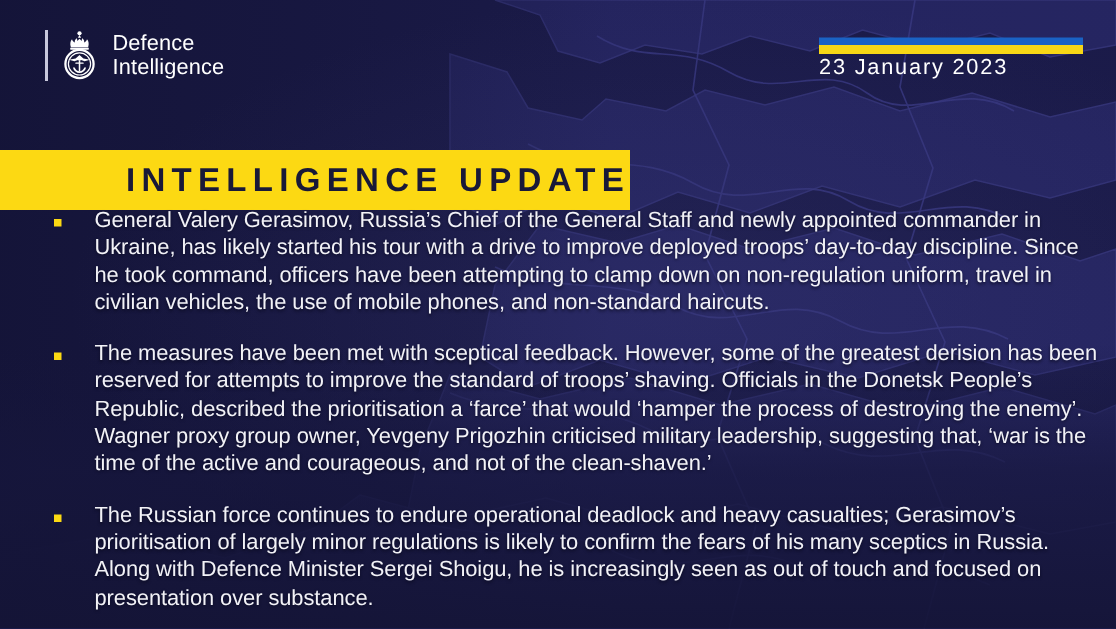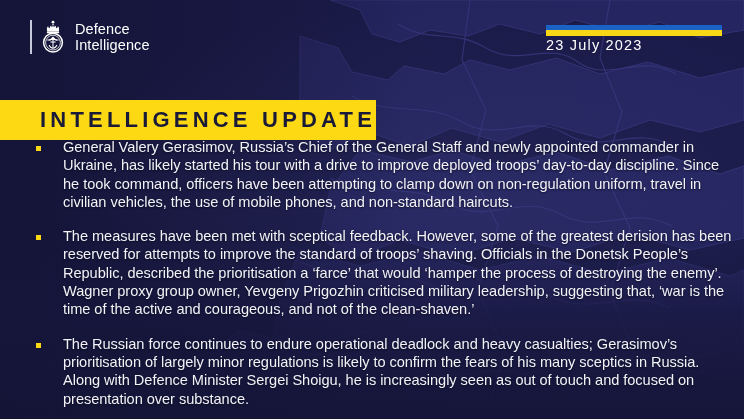--- a/index.html
+++ b/index.html
@@ -107,20 +107,21 @@
   
   .banner {
     position: absolute;
     left: 0;
     top: 100px;
     width: 376px;
     height: 40px;
     background: #fcd913;
     display: flex;
     align-items: center;
+    padding-left: 44px;
   }
   .banner-text {
     color: #191938;
     font-size: 22px;
     font-weight: 700;
     letter-spacing: 4.2px;
     margin-left: 40px;
     white-space: nowrap;
   }
 
@@ -213,21 +214,21 @@
         <div>Defence</div>
         <div>Intelligence</div>
       </div>
     </div>
 
     <div class="update-block">
       <div class="flag-bar">
         <div class="flag-blue"></div>
         <div class="flag-yellow"></div>
       </div>
-      <div class="update-date">23 July 2023</div>
+      <div class="update-date">23 January 2023</div>
     </div>
 
     <div class="banner">
       <div class="banner-text">INTELLIGENCE UPDATE</div>
     </div>
 
     <div class="bullets">
 
       <div class="bullet-row">
         <div class="bullet-marker"></div>

